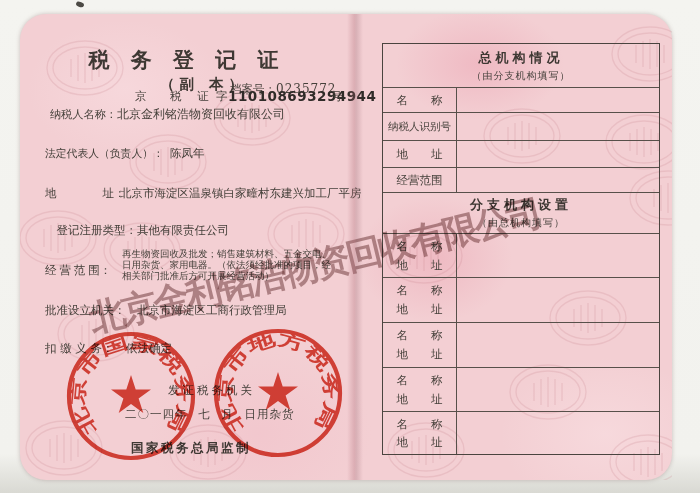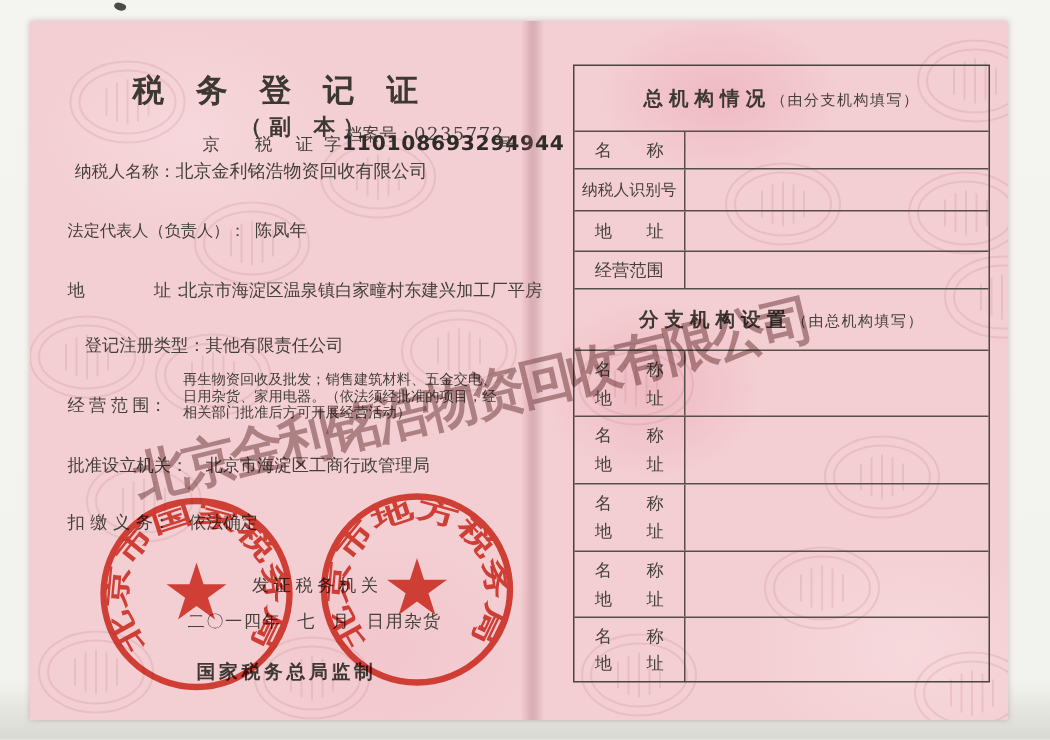--- a/index.html
+++ b/index.html
@@ -8,42 +8,42 @@
           font-family:"DejaVu Serif","Liberation Serif",serif;color:#46413c;}
   
   .booklet{position:absolute;left:20px;top:14px;width:652px;height:466px;
      background:
        radial-gradient(120px 80px at 460px 50px, rgba(233,150,168,.38), rgba(233,150,168,0) 70%),
        radial-gradient(110px 90px at 415px 245px, rgba(229,142,160,.32), rgba(229,142,160,0) 70%),
        radial-gradient(150px 110px at 585px 420px, rgba(250,225,228,.55), rgba(250,225,228,0) 70%),
        radial-gradient(140px 100px at 105px 75px, rgba(250,224,228,.5), rgba(250,224,228,0) 70%),
        radial-gradient(160px 120px at 240px 420px, rgba(240,185,196,.35), rgba(240,185,196,0) 70%),
        #f3cfd3;
-     box-shadow:0 0 4px rgba(120,90,90,.35);}
+     box-shadow:0 0 4px rgba(120,90,90,.35);border-radius:26px;}
   .fold{position:absolute;left:327px;top:0;width:16px;height:466px;
      background:linear-gradient(90deg,rgba(180,110,122,0),rgba(168,98,110,.30) 45%,rgba(124,70,82,.22) 58%,rgba(180,110,122,0));}
   .emboss{position:absolute;left:0;top:0;pointer-events:none;}
   
   .ln{position:absolute;white-space:nowrap;font-size:11.5px;color:#45403a;}
   .lbl{display:inline-block;}
   
   .title{left:0;top:32px;width:334px;text-align:center;font-size:21px;font-weight:bold;letter-spacing:7px;color:#3e3833;}
   .copytype{left:140px;top:61px;font-size:14.5px;font-weight:bold;letter-spacing:5px;color:#3e3833;}
   .archive{left:210px;top:68px;font-size:11.5px;}
   .archive b{font-family:"DejaVu Serif","Liberation Serif",serif;font-weight:normal;font-size:12px;letter-spacing:1px;}
   .certnum{font-family:"DejaVu Sans","Liberation Sans",sans-serif;font-weight:bold;font-size:13.5px;letter-spacing:.5px;color:#2f2b28;}
   .smallblock{white-space:normal;display:inline-block;vertical-align:top;width:214px;font-size:9.5px;line-height:11px;}
   .foot{font-size:12.5px;font-weight:bold;letter-spacing:2.5px;color:#3e3833;}
   .datez{word-spacing:6px;letter-spacing:1px;}
   .issuer{letter-spacing:3px;}
   
   .tbl{position:absolute;left:362px;top:29px;width:278px;height:412px;border:1.5px solid #4a443f;box-sizing:border-box;background:transparent;}
   .trow{display:flex;box-sizing:border-box;border-bottom:1px solid #57504a;}
   .trow:last-child{border-bottom:none;}
-  .hd{flex-direction:row;align-items:center;justify-content:center;}
+  .hd{flex-direction:column;align-items:center;justify-content:center;}
   .hd .t1{font-size:13px;font-weight:bold;letter-spacing:4px;color:#3e3833;}
   .hd .t2{font-size:10px;letter-spacing:1px;margin-top:2px;}
   .lc{width:74px;box-sizing:border-box;border-right:1px solid #57504a;display:flex;align-items:center;justify-content:center;font-size:11.5px;color:#45403a;}
   .vc{flex:1;}
   .lc.pair{flex-direction:column;justify-content:space-around;padding:3px 0;}
   .lc .half{line-height:1.4;}
   .idlabel{font-size:10.5px;letter-spacing:0;}
   
   .wm{position:absolute;left:70px;top:282px;width:560px;font-size:36px;font-weight:bold;letter-spacing:-3px;
       color:rgba(110,62,62,.5);transform:rotate(-13.5deg);transform-origin:left center;

